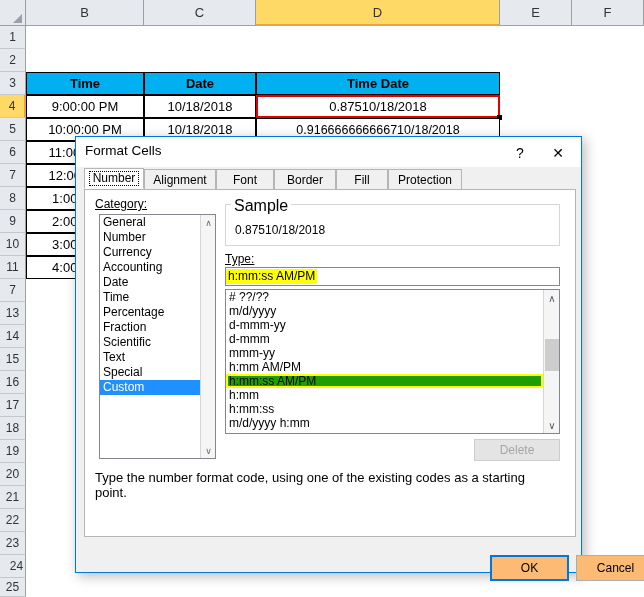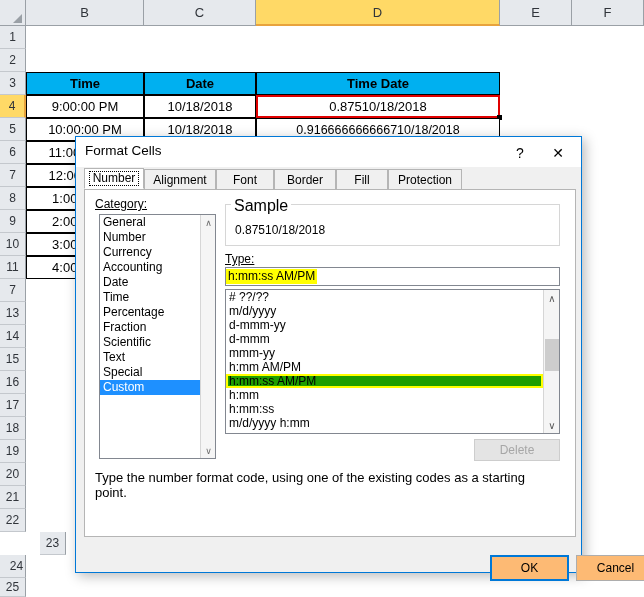--- a/index.html
+++ b/index.html
@@ -279,21 +279,21 @@
     </div>
   <div class="rowhead" style="top:463px;height:23px;">
       <span>20</span>
     </div>
   <div class="rowhead" style="top:486px;height:23px;">
       <span>21</span>
     </div>
   <div class="rowhead" style="top:509px;height:23px;">
       <span>22</span>
     </div>
-  <div class="rowhead" style="top:532px;height:23px;margin-left:40px;">
+  <div class="rowhead" style="top:532px;height:23px;">
       <span>23</span>
     </div>
   <div class="rowhead" style="top:555px;height:23px;padding-left:8px;">
       <span>24</span>
     </div>
   <div class="rowhead" style="top:578px;height:19px;">
       <span>25</span>
     </div>
 
   <div class="gridcell gc-center hdrcell" style="left:26px;top:72px;width:118px;height:23px;">

